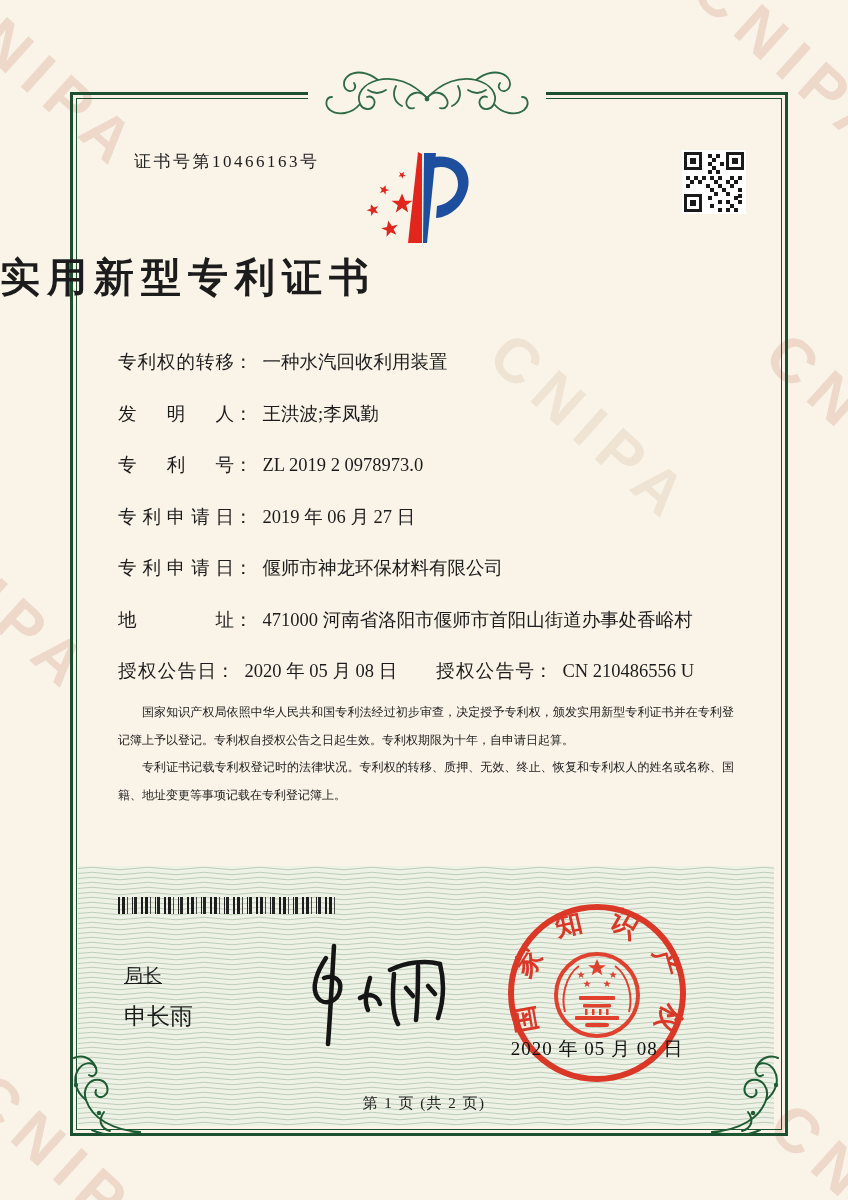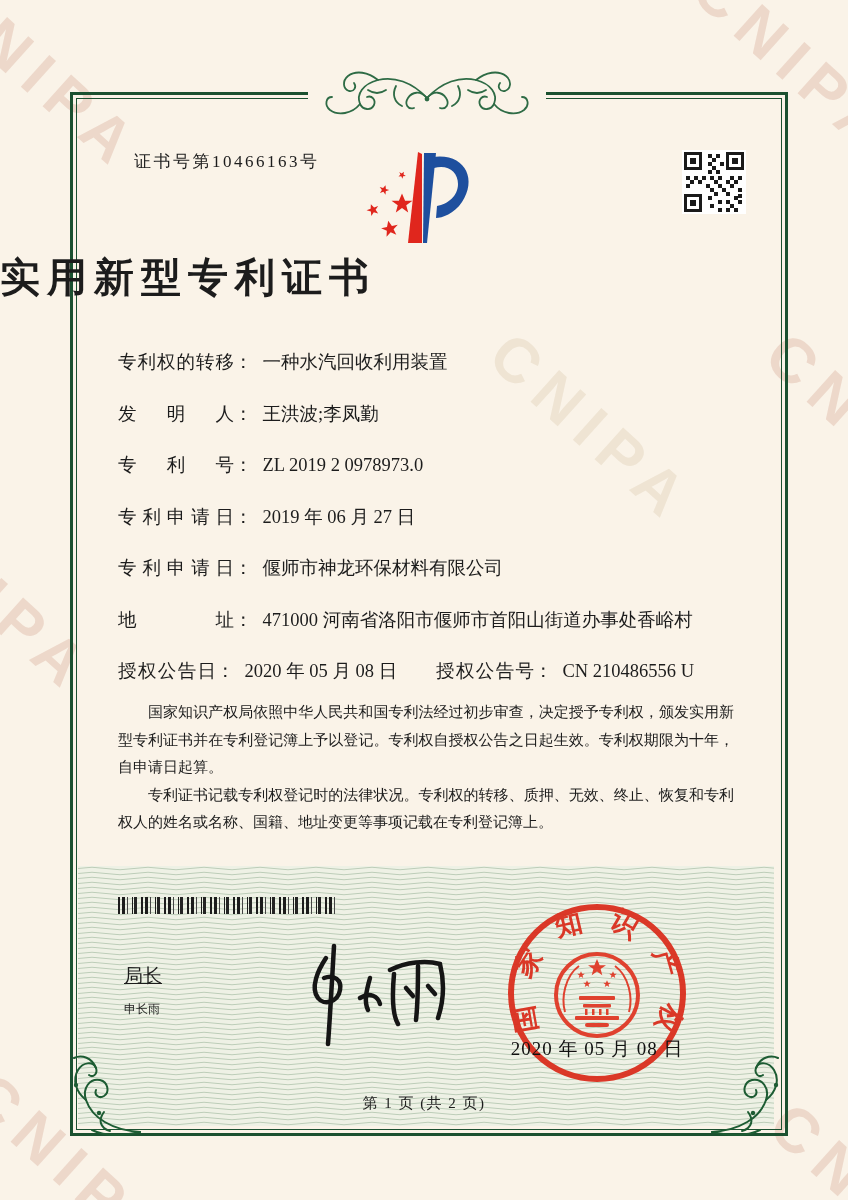--- a/index.html
+++ b/index.html
@@ -31,32 +31,32 @@
   .logo{position:absolute;left:366px;top:144px;z-index:3;}
   .qr{position:absolute;left:682px;top:150px;z-index:3;}
   .title{position:absolute;left:0;top:250px;width:100%;text-align:left;
     font-size:40px;font-weight:bold;letter-spacing:7px;z-index:3;}
   .fields{position:absolute;left:118px;top:352px;width:616px;z-index:3;font-size:18.5px;}
   .frow{display:flex;align-items:baseline;margin-bottom:30.5px;line-height:21px;}
   .flabel{display:inline-block;width:98px;text-align:justify;text-align-last:justify;}
   .fcolon{margin-right:10px;}
   .fpair{display:flex;width:318px;}
   .paras{position:absolute;left:118px;top:699px;width:616px;z-index:3;}
-  .paras p{margin:0;font-size:15px;line-height:27.5px;text-indent:2em;text-align:justify;}
+  .paras p{margin:0;font-size:12px;line-height:27.5px;text-indent:2em;text-align:justify;}
   .barcode{position:absolute;left:118px;top:897px;width:218px;height:17px;z-index:3;
     background-image:repeating-linear-gradient(90deg,
       #1c1c1c 0 2px,rgba(0,0,0,0) 2px 4px,
       #1c1c1c 4px 7px,rgba(0,0,0,0) 7px 9px,
       #454545 9px 10px,rgba(0,0,0,0) 10px 14px,
       #1c1c1c 14px 15px,rgba(0,0,0,0) 15px 16px,
       #242424 16px 19px,rgba(0,0,0,0) 19px 23px);}
   .issuer-role{position:absolute;left:124px;top:963px;z-index:3;
     font-family:"Liberation Sans","DejaVu Sans",sans-serif;font-size:19px;text-decoration:underline;}
   .issuer-name{position:absolute;left:124px;top:1001px;z-index:3;
-    font-family:"Liberation Sans","DejaVu Sans",sans-serif;font-size:12px;}
+    font-family:"Liberation Sans","DejaVu Sans",sans-serif;font-size:23px;}
   .signature{position:absolute;left:248px;top:940px;z-index:4;}
   .seal{position:absolute;left:505px;top:900px;width:184px;height:186px;z-index:4;}
   .seal-date{position:absolute;left:0;top:136px;width:100%;text-align:center;
     font-size:19px;letter-spacing:1px;color:#111;}
   .pageinfo{position:absolute;left:0;top:1094px;width:100%;text-align:center;
     font-size:15px;letter-spacing:1.5px;z-index:3;}
   .note{position:absolute;left:50%;top:1141px;transform:translateX(-50%);
     background:#fffdf8;padding:7px 16px;font-size:16px;letter-spacing:1.5px;z-index:3;}
   .orn-top{position:absolute;left:308px;top:64px;z-index:3;}
   .orn-corner{position:absolute;z-index:3;}

